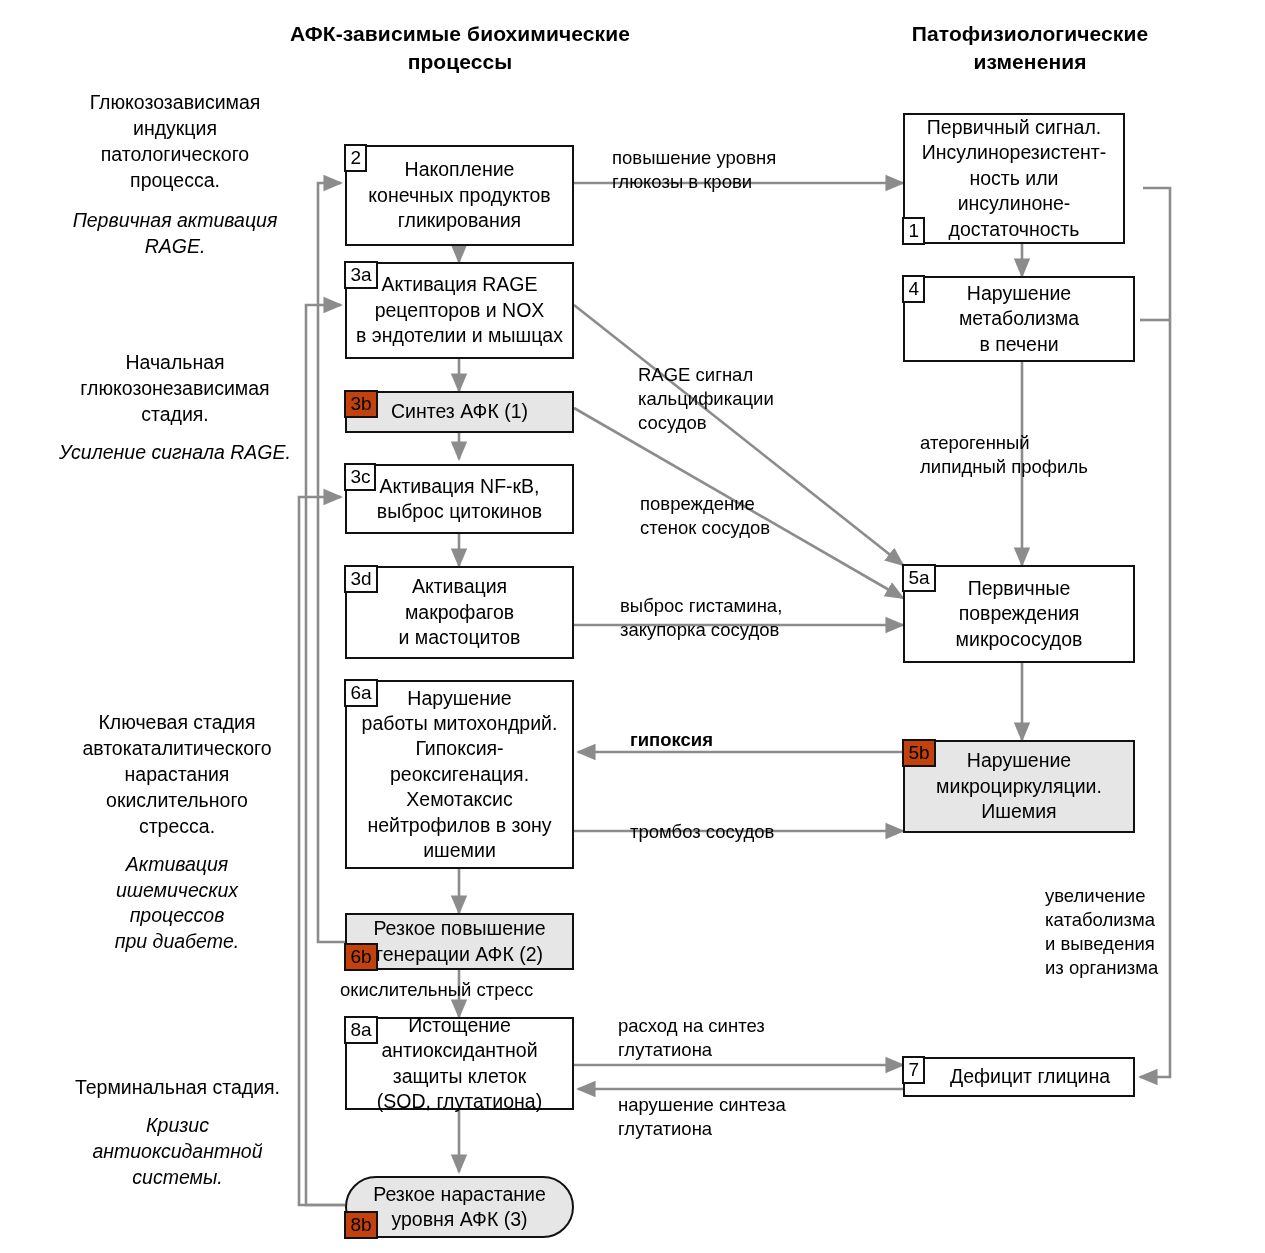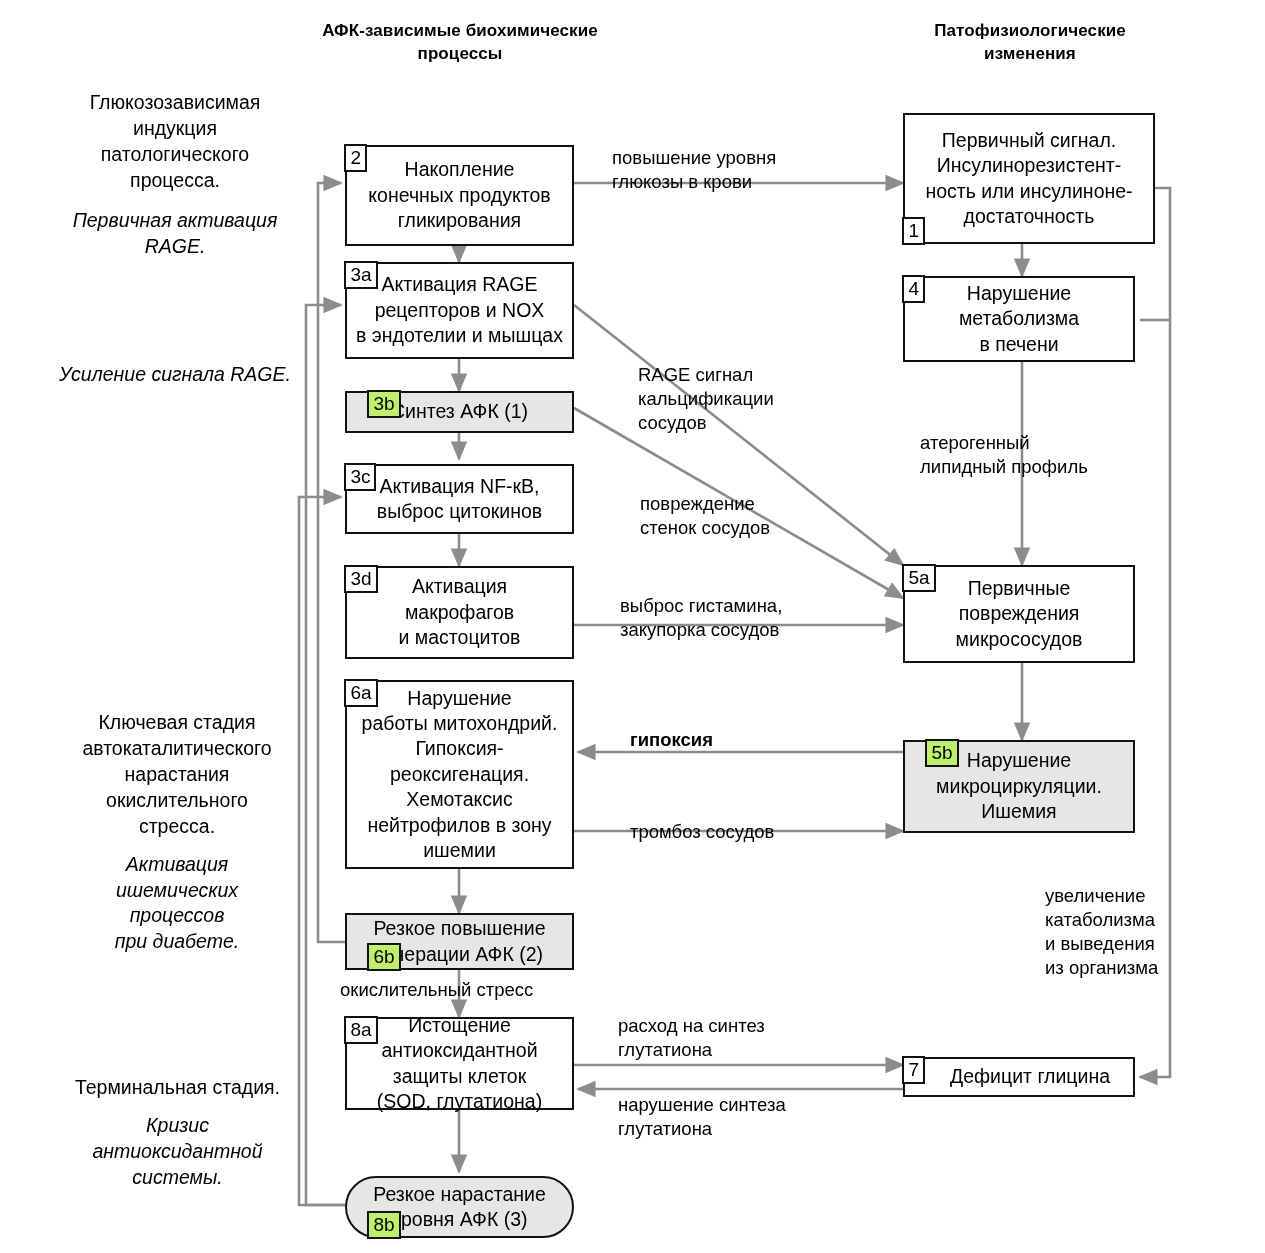--- a/index.html
+++ b/index.html
@@ -1,21 +1,21 @@
 <!DOCTYPE html>
 <html><head>
 <meta charset="utf-8">
 <style>
   html,body{margin:0;padding:0;background:#fff;}
   body{font-family:"Liberation Sans", sans-serif;color:#000;}
   #root{position:relative;width:1265px;height:1253px;overflow:hidden;background:#fff;}
   svg#wires{position:absolute;left:0;top:0;width:1265px;height:1253px;pointer-events:none;}
 
   .col-title{
-    position:absolute;text-align:center;font-weight:bold;font-size:17px;line-height:1.35;
+    position:absolute;text-align:center;font-weight:bold;font-size:21px;line-height:1.35;
     letter-spacing:.1px;
   }
 
   .stage{
     position:absolute;text-align:center;font-size:19.5px;line-height:1.33;
   }
   .stage .ital{font-style:italic;}
 
   .node{
     position:absolute;box-sizing:border-box;border:2.6px solid #111;background:#fff;
@@ -25,21 +25,21 @@
   .node.shaded{background:#e6e6e6;}
   .node .txt{display:block;width:100%;}
   .tag{
     position:absolute;box-sizing:border-box;border:2.2px solid #111;background:inherit;
     font-size:19px;line-height:1;padding:2px 4px 3px 4px;text-align:center;
     display:flex;align-items:center;justify-content:center;
   }
   .tag.tl{left:-2.6px;top:-2.6px;}
   .tag.bl{left:-2.6px;bottom:-2.6px;}
   .tag.wt{background:#fff;}
-  .tag.sh{background:#bef264;margin-left:23px;}
+  .tag.sh{background:#c2410c;}
 
   .elabel{
     position:absolute;text-align:left;font-size:18.5px;line-height:1.30;
   }
   .elabel.bold{font-weight:bold;}
 </style>
 </head>
 <body>
 
 <div id="root">
@@ -108,20 +108,21 @@
   <div class="col-title" style="left:880px;top:20px;width:300px;">
     <span>Патофизиологические<br>изменения</span>
   </div>
 
   <div class="stage" style="left:60px;top:90px;width:230px;">
     <div>Глюкозозависимая<br>индукция<br>патологического<br>процесса.</div>
     <div class="ital" style="margin-top:14px;">Первичная активация<br>RAGE.</div>
   </div>
 
   <div class="stage" style="left:55px;top:350px;width:240px;">
+    <div>Начальная<br>глюкозонезависимая<br>стадия.</div>
     <div class="ital" style="margin-top:12px;">Усиление сигнала RAGE.</div>
   </div>
 
   <div class="stage" style="left:62px;top:710px;width:230px;">
     <div>Ключевая стадия<br>автокаталитического<br>нарастания<br>окислительного<br>стресса.</div>
     <div class="ital" style="margin-top:12px;">Активация<br>ишемических<br>процессов<br>при диабете.</div>
   </div>
 
   <div class="stage" style="left:55px;top:1075px;width:245px;">
     <div>Терминальная стадия.</div>
@@ -166,21 +167,21 @@
   <div class="node" style="left:345px;top:1017px;width:229px;height:93px;">
     <span class="txt">Истощение<br>антиоксидантной<br>защиты клеток<br>(SOD, глутатиона)</span>
     <span class="tag tl wt">8a</span>
   </div>
 
   <div class="node shaded" style="left:345px;top:1176px;width:229px;height:62px;border-radius:31px;">
     <span class="txt">Резкое нарастание<br>уровня АФК (3)</span>
     <span class="tag bl sh">8b</span>
   </div>
 
-  <div class="node" style="left:903px;top:113px;width:252px;height:131px;">
+  <div class="node" style="left:903px;top:113px;width:222px;height:131px;">
     <span class="txt">Первичный сигнал.<br>Инсулинорезистент-<br>ность или инсулиноне-<br>достаточность</span>
     <span class="tag bl wt">1</span>
   </div>
 
   <div class="node" style="left:903px;top:276px;width:232px;height:86px;">
     <span class="txt">Нарушение<br>метаболизма<br>в печени</span>
     <span class="tag tl wt">4</span>
   </div>
 
   <div class="node" style="left:903px;top:565px;width:232px;height:98px;">

